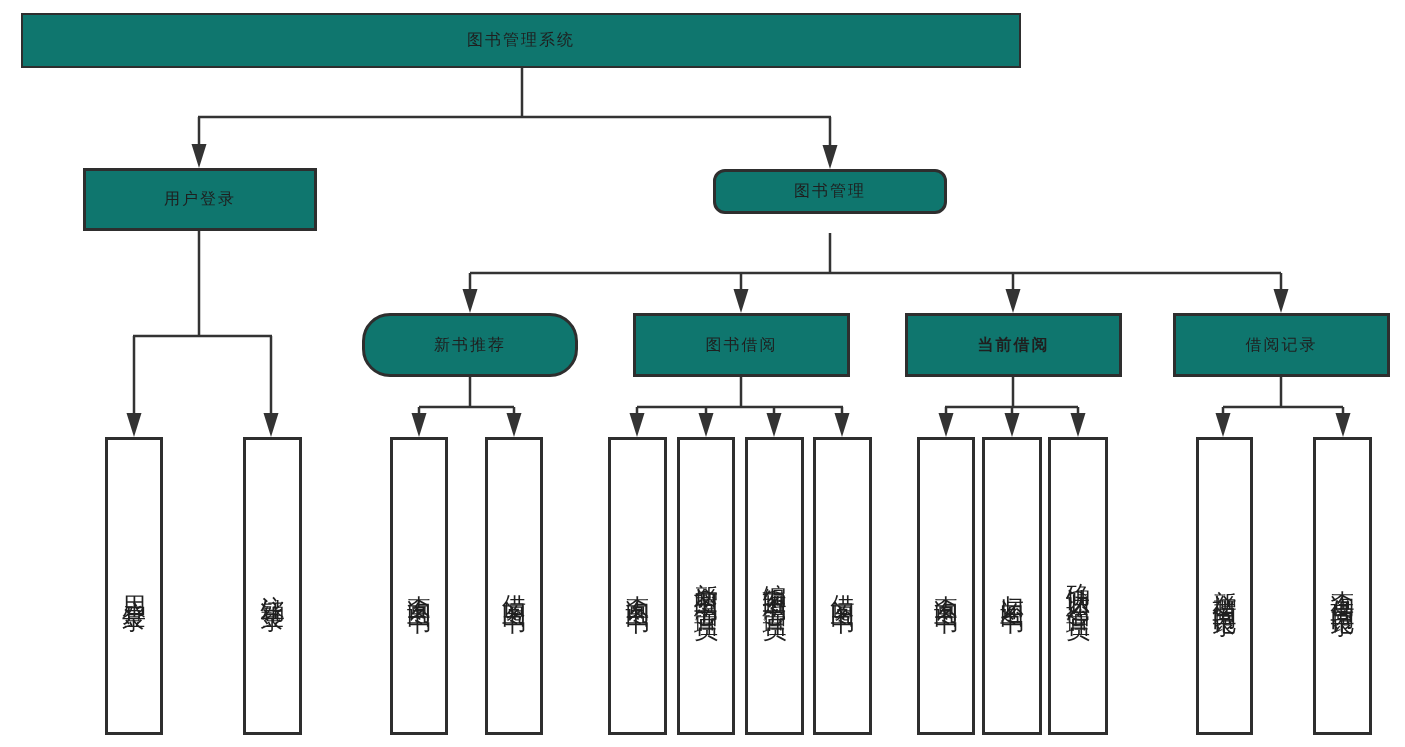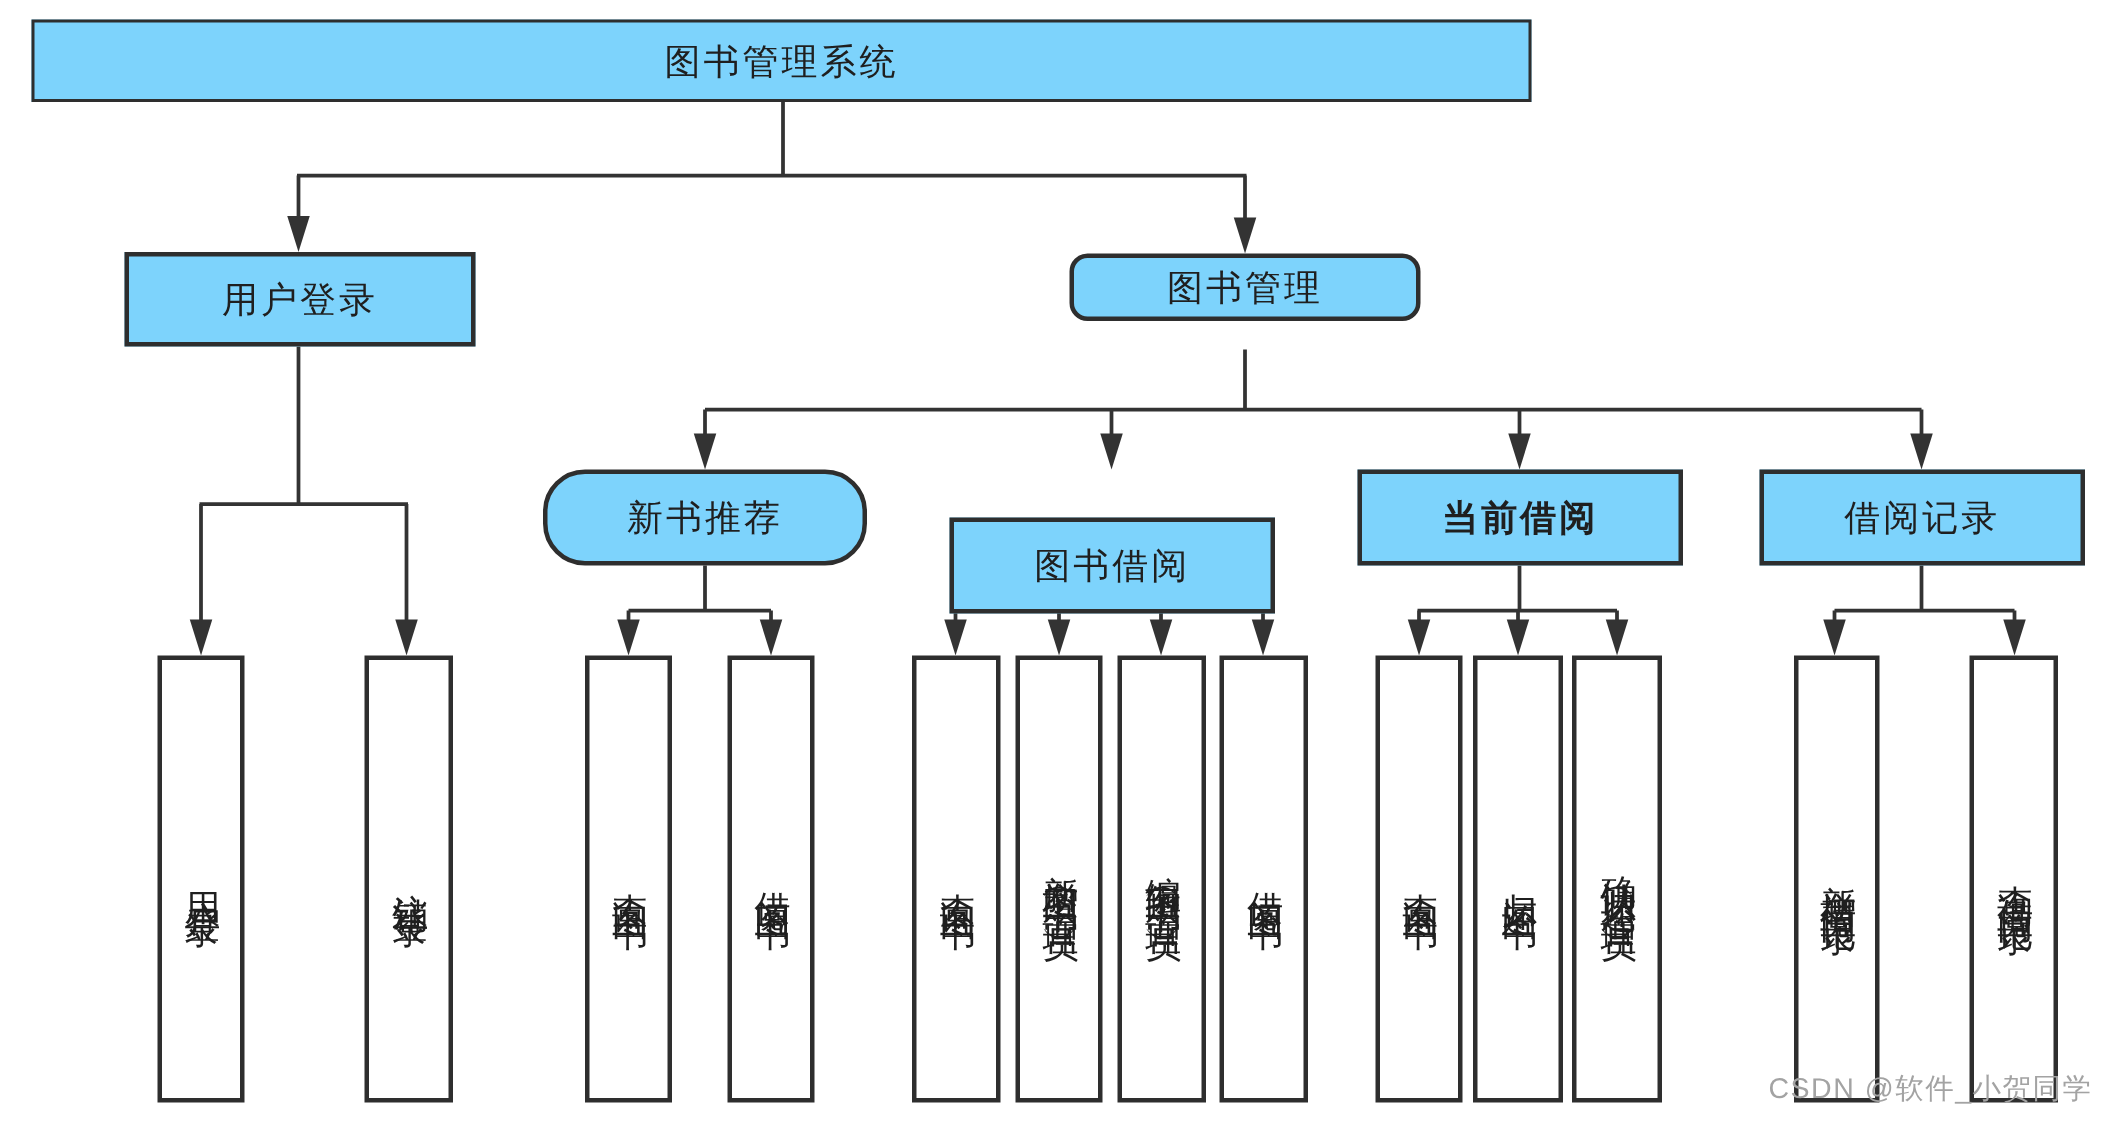--- a/index.html
+++ b/index.html
@@ -2,23 +2,23 @@
 <html><head>
 <meta charset="utf-8">
 <style>
   html,body{margin:0;padding:0;background:#ffffff;}
   #canvas{
     position:relative;width:1405px;height:747px;background:#ffffff;overflow:hidden;
     font-family:"Liberation Sans","DejaVu Sans",sans-serif;color:#1f1f1f;
   }
   #wires{position:absolute;left:0;top:0;width:1405px;height:747px;}
   .hbox{
-    position:absolute;box-sizing:border-box;border:3px solid #2e2e2e;background:#7dd3fc;
+    position:absolute;box-sizing:border-box;border:3px solid #2e2e2e;background:#0f766e;
     display:flex;align-items:center;justify-content:center;
-    font-size:24px;letter-spacing:2px;white-space:nowrap;
+    font-size:16px;letter-spacing:2px;white-space:nowrap;
   }
   .hbox.thin{border-width:2.5px;}
   .vbox{
     position:absolute;box-sizing:border-box;border:3px solid #2e2e2e;background:#ffffff;
     display:flex;align-items:center;justify-content:center;
   }
   .vtext{
     writing-mode:vertical-rl;text-orientation:mixed;
     font-size:24px;letter-spacing:5px;line-height:1;white-space:nowrap;
   }
@@ -75,21 +75,21 @@
   <div class="hbox" style="left:83px;top:168px;width:234px;height:63px;">
     <span>用户登录</span>
   </div>
   <div class="hbox" style="left:713px;top:169px;width:234px;height:45px;border-radius:12px;">
     <span>图书管理</span>
   </div>
 
   <div class="hbox" style="left:362px;top:313px;width:216px;height:64px;border-radius:28px;">
     <span>新书推荐</span>
   </div>
-  <div class="hbox" style="left:633px;top:313px;width:217px;height:64px;margin-top:32px;">
+  <div class="hbox" style="left:633px;top:313px;width:217px;height:64px;">
     <span>图书借阅</span>
   </div>
   <div class="hbox" style="left:905px;top:313px;width:217px;height:64px;font-weight:bold;">
     <span>当前借阅</span>
   </div>
   <div class="hbox" style="left:1173px;top:313px;width:217px;height:64px;">
     <span>借阅记录</span>
   </div>
 
   <div class="vbox" style="left:105px;top:437px;width:58px;height:298px;">
@@ -129,14 +129,13 @@
     <span class="vtext">确认归还（管理员）</span>
   </div>
 
   <div class="vbox" style="left:1196px;top:437px;width:57px;height:298px;">
     <span class="vtext">新增借阅记录</span>
   </div>
   <div class="vbox" style="left:1313px;top:437px;width:59px;height:298px;">
     <span class="vtext">查询借阅记录</span>
   </div>
 
-  <div class="watermark">CSDN @软件_小贺同学</div>
 </div>
 
 </body></html>

